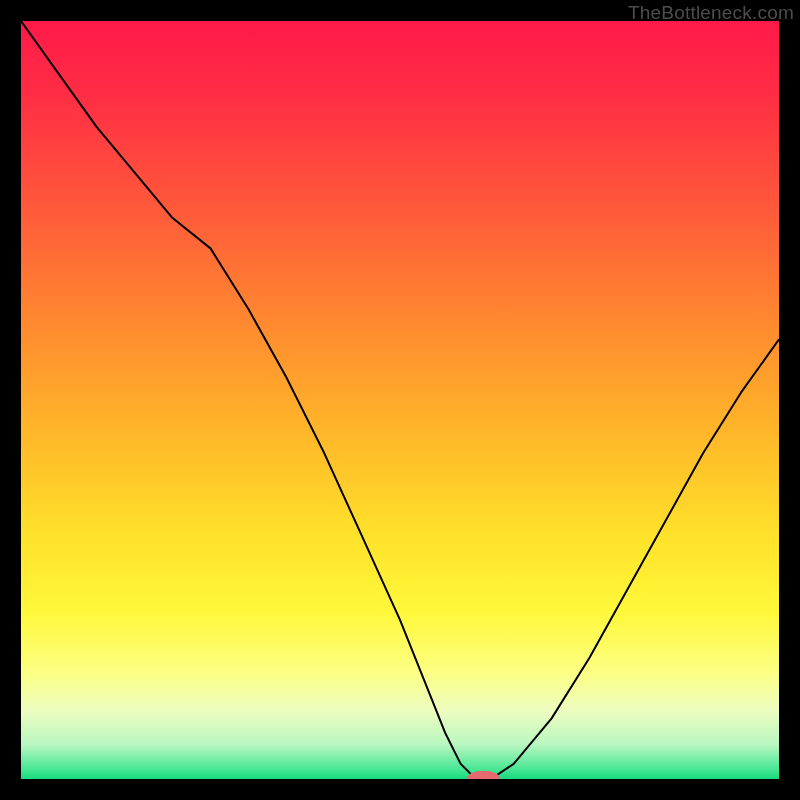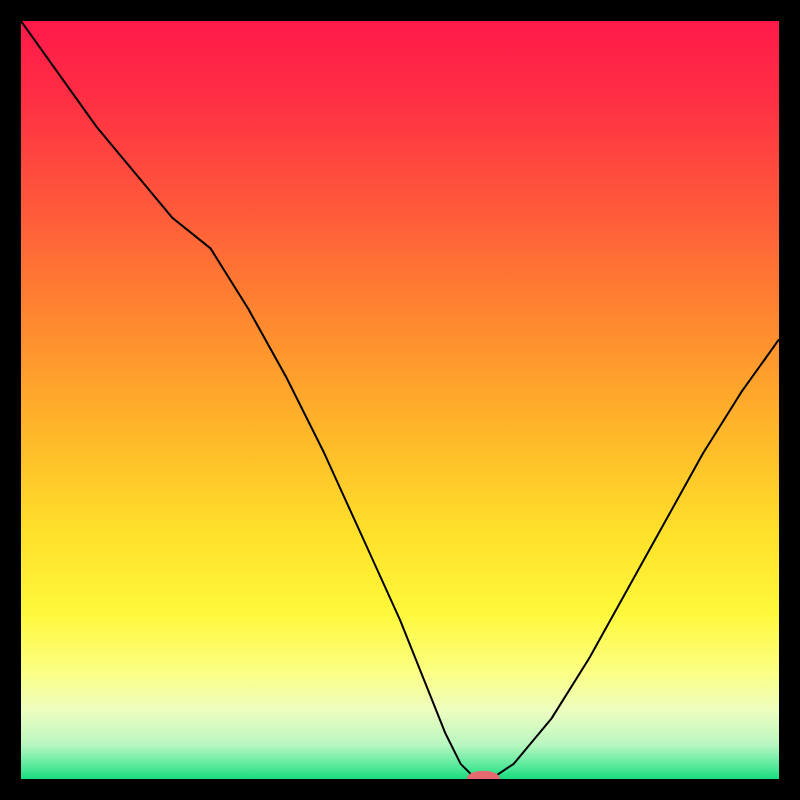--- a/index.html
+++ b/index.html
@@ -57,13 +57,14 @@
             <stop offset="95.5%" stop-color="#b8f7c0"></stop>
             <stop offset="98.5%" stop-color="#4fe898"></stop>
             <stop offset="100%" stop-color="#18db7e"></stop>
           </linearGradient>
       </defs>
       <rect x="0" y="0" width="100" height="100" fill="url(#bg-grad)"></rect>
       <path id="curve" fill="none" stroke-width="2" stroke-linejoin="round" vector-effect="non-scaling-stroke" d="M0 0 L5 7 L10 14 L15 20 L20 26 L25 30 L30 38 L35 47 L40 57 L45 68 L50 79 L54 89 L56 94 L58 98 L60 100 L62 100 L65 98 L70 92 L75 84 L80 75 L85 66 L90 57 L95 49 L100 42" stroke="#000000"></path>
       <ellipse id="marker" cx="61" cy="100" rx="2.2" ry="1.1" fill="#e46a6f"></ellipse>
     </svg>
   </div>
+  <div class="watermark">TheBottleneck.com</div>
 </div>
 
 </body></html>

